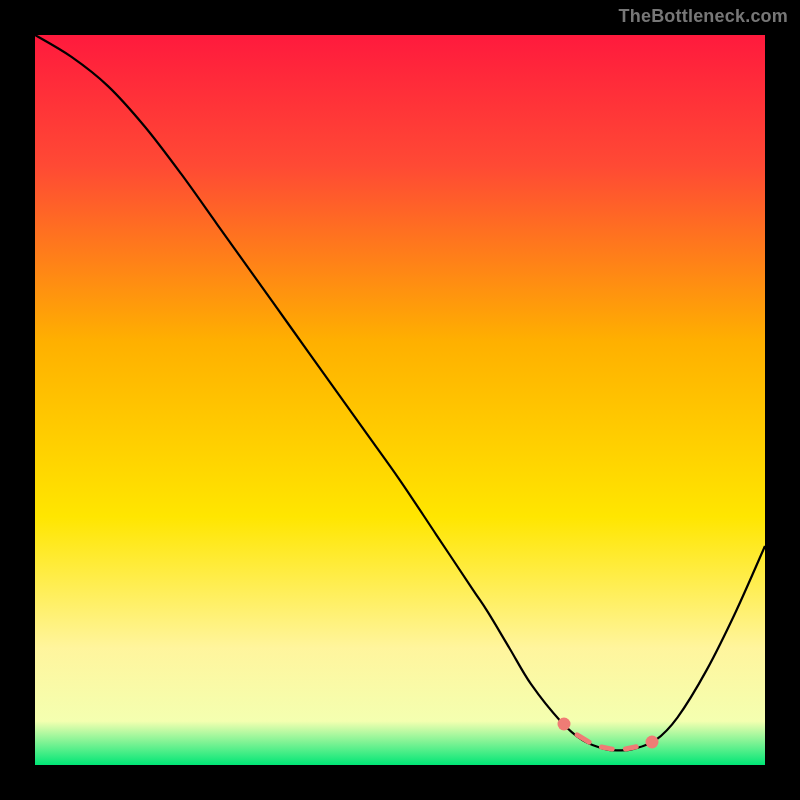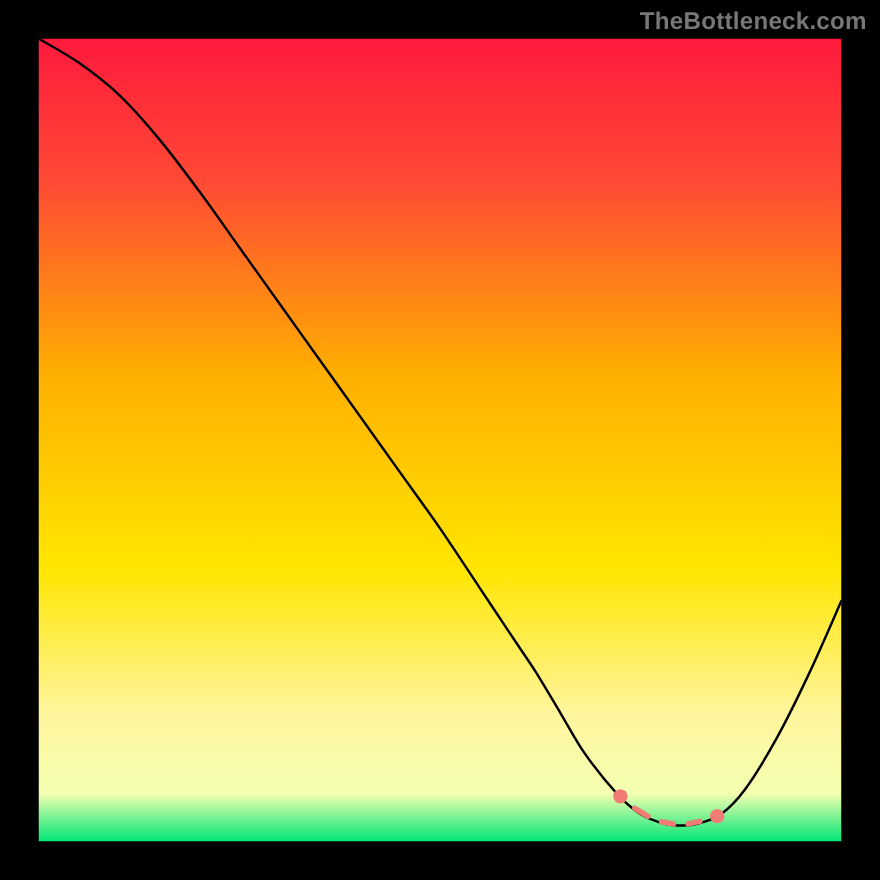--- a/index.html
+++ b/index.html
@@ -9,21 +9,21 @@
     width: 800px;
     height: 800px;
     background: #000;
   }
   .watermark {
     position: absolute;
     top: 6px;
     right: 12px;
     color: #777;
     font-family: Arial, Helvetica, sans-serif;
-    font-size: 22px;
+    font-size: 18px;
     font-weight: 600;
     letter-spacing: 0.2px;
     z-index: 10;
   }
   .plot-area {
     position: absolute;
     left: 35px;
     top: 35px;
     width: 730px;
     height: 730px;

